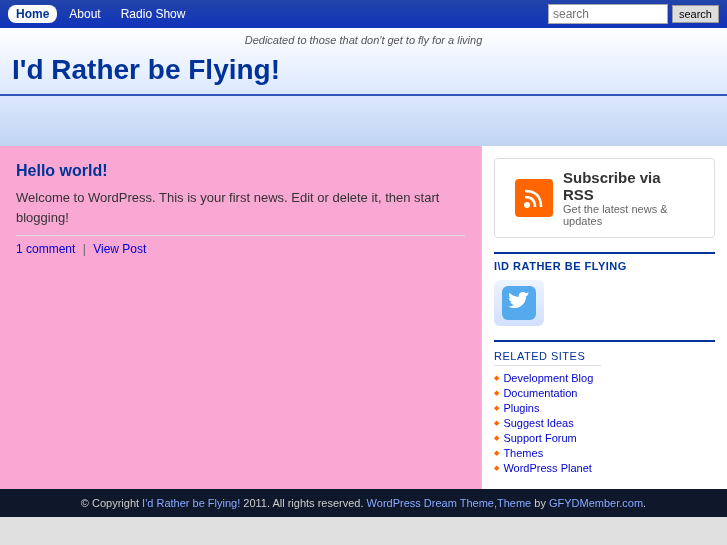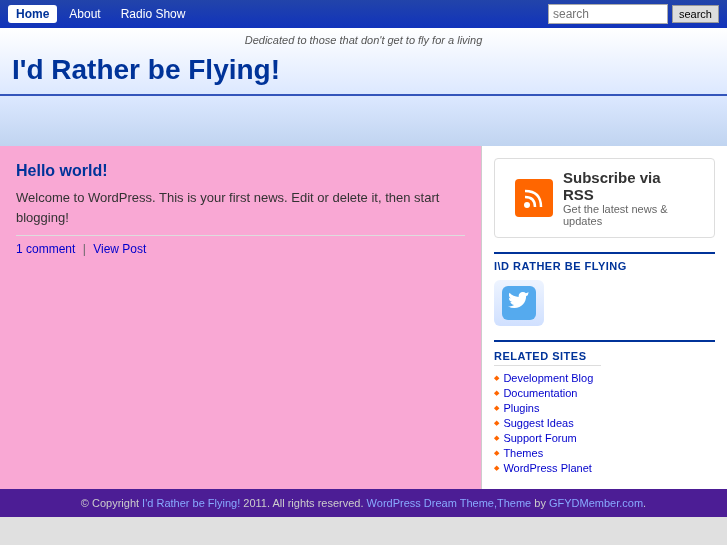--- a/index.html
+++ b/index.html
@@ -18,20 +18,21 @@
       font-size: 12px;
       padding: 2px 8px;
       cursor: pointer;
       border-radius: 3px;
       text-decoration: none;
     }
     .nav-item.active {
       background: #fff;
       color: #003399;
       font-weight: bold;
+      border-radius: 8px;
     }
     .nav-search {
       margin-left: auto;
       display: flex;
       align-items: center;
       gap: 4px;
     }
     .nav-search input {
       font-size: 12px;
       padding: 2px 4px;
@@ -187,21 +188,21 @@
       gap: 8px;
       border-top: 2px solid #003399;
       padding-top: 8px;
     }
     .two-col-section {
       flex: 1;
     }
     .two-col-section h4 {
       font-size: 11px;
       color: #003399;
-      font-weight: bold;
+      font-weight: normal;
       letter-spacing: 0.5px;
       margin-bottom: 6px;
       border-bottom: 1px solid #ddd;
       padding-bottom: 3px;
     }
     .two-col-section ul {
       list-style: none;
       padding: 0;
     }
     .two-col-section ul li {
@@ -217,21 +218,21 @@
       font-size: 7px;
       color: #ff6600;
     }
     .two-col-section ul li a {
       color: #0000cc;
       text-decoration: none;
     }
 
     
     #footer {
-      background: #4c1d95;
+      background: #0f172a;
       color: #ccc;
       font-size: 11px;
       text-align: center;
       padding: 8px 12px;
     }
     #footer a {
       color: #88aaff;
       text-decoration: none;
     }
 

